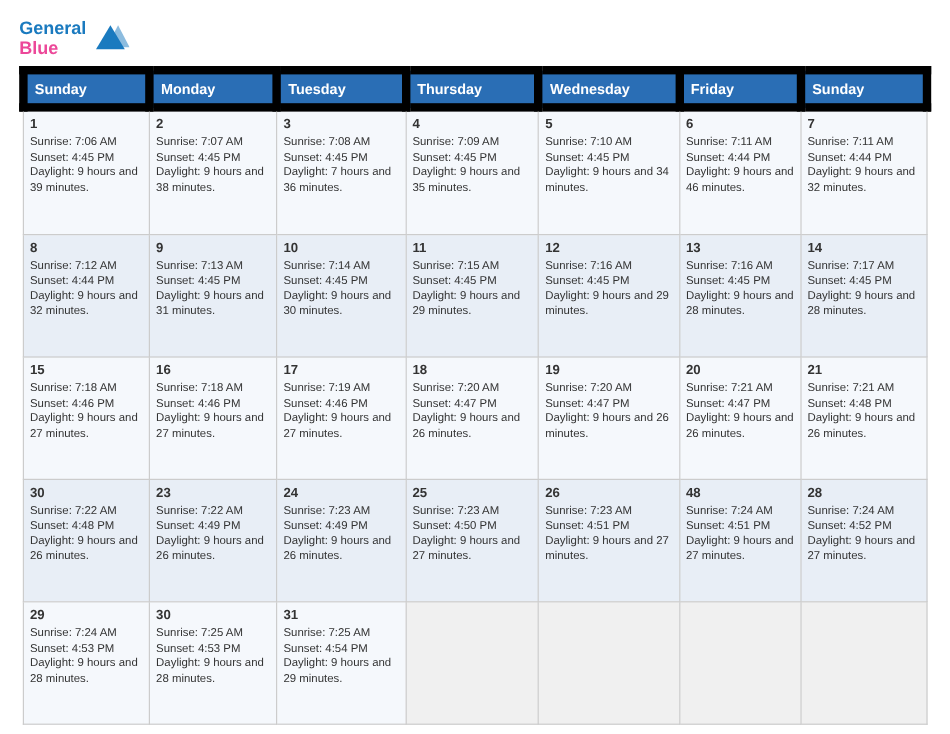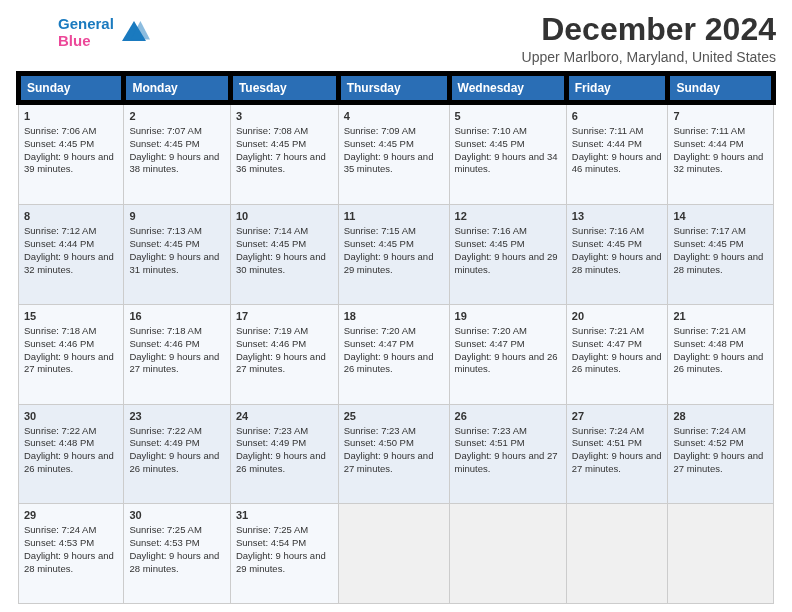--- a/index.html
+++ b/index.html
@@ -15,21 +15,20 @@
       height: 612px;
       padding: 12px 16px 8px 16px;
       display: flex;
       flex-direction: column;
     }
     .header-area {
       display: flex;
       justify-content: space-between;
       align-items: flex-start;
       margin-bottom: 6px;
-      margin-left: 42px;
     }
     .logo {
       display: flex;
       align-items: center;
       margin-top: 4px;
     }
     .logo-text {
       font-size: 15px;
       font-weight: bold;
       line-height: 1.1;
@@ -62,21 +61,21 @@
       border-collapse: collapse;
       flex: 1;
     }
     thead tr th {
       background: #2a6eb5;
       color: #fff;
       font-size: 12px;
       font-weight: bold;
       padding: 5px 6px;
       text-align: left;
-      border: 5px solid #000000;
+      border: 7px solid #000000;
     }
     tbody tr td {
       border: 1px solid #ccc;
       padding: 4px 5px;
       font-size: 9.5px;
       color: #333;
       vertical-align: top;
       line-height: 1.35;
     }
     tbody tr:nth-child(odd) td {
@@ -104,24 +103,20 @@
       <div>
         <div class="logo-text">
           <span>General</span>
         </div>
         <div class="logo-text" style="color:#ec4899;">Blue</div>
       </div>
       <svg class="logo-icon" viewBox="0 0 40 40">
         <polygon points="20,5 35,30 5,30" fill="#1a7abf"></polygon>
         <polygon points="28,5 40,28 16,28" fill="#1a7abf" opacity="0.5"></polygon>
       </svg>
-    </div>
-    <div class="title-area">
-      <div class="main-title">December 2024</div>
-      <div class="subtitle">Upper Marlboro, Maryland, United States</div>
     </div>
   </div>
   <table>
     <thead>
       <tr>
       <th>Sunday</th>
           <th>Monday</th>
           <th>Tuesday</th>
           <th>Thursday</th>
           <th>Wednesday</th>
@@ -156,21 +151,21 @@
           <td><span class="day-num">19</span><span>Sunrise: 7:20 AM</span><br><span>Sunset: 4:47 PM</span><br><span>Daylight: 9 hours and 26 minutes.</span></td>
           <td><span class="day-num">20</span><span>Sunrise: 7:21 AM</span><br><span>Sunset: 4:47 PM</span><br><span>Daylight: 9 hours and 26 minutes.</span></td>
           <td><span class="day-num">21</span><span>Sunrise: 7:21 AM</span><br><span>Sunset: 4:48 PM</span><br><span>Daylight: 9 hours and 26 minutes.</span></td>
         </tr>
         <tr>
           <td><span class="day-num">30</span><span>Sunrise: 7:22 AM</span><br><span>Sunset: 4:48 PM</span><br><span>Daylight: 9 hours and 26 minutes.</span></td>
           <td><span class="day-num">23</span><span>Sunrise: 7:22 AM</span><br><span>Sunset: 4:49 PM</span><br><span>Daylight: 9 hours and 26 minutes.</span></td>
           <td><span class="day-num">24</span><span>Sunrise: 7:23 AM</span><br><span>Sunset: 4:49 PM</span><br><span>Daylight: 9 hours and 26 minutes.</span></td>
           <td><span class="day-num">25</span><span>Sunrise: 7:23 AM</span><br><span>Sunset: 4:50 PM</span><br><span>Daylight: 9 hours and 27 minutes.</span></td>
           <td><span class="day-num">26</span><span>Sunrise: 7:23 AM</span><br><span>Sunset: 4:51 PM</span><br><span>Daylight: 9 hours and 27 minutes.</span></td>
-          <td><span class="day-num">27</span><span>Sunrise: 7:24 AM</span><br><span>Sunset: 4:51 PM</span><br><span>Daylight: 9 hours and 27 minutes.</span></td>
+          <td><span class="day-num">48</span><span>Sunrise: 7:24 AM</span><br><span>Sunset: 4:51 PM</span><br><span>Daylight: 9 hours and 27 minutes.</span></td>
           <td><span class="day-num">28</span><span>Sunrise: 7:24 AM</span><br><span>Sunset: 4:52 PM</span><br><span>Daylight: 9 hours and 27 minutes.</span></td>
         </tr>
         <tr>
           <td><span class="day-num">29</span><span>Sunrise: 7:24 AM</span><br><span>Sunset: 4:53 PM</span><br><span>Daylight: 9 hours and 28 minutes.</span></td>
           <td><span class="day-num">30</span><span>Sunrise: 7:25 AM</span><br><span>Sunset: 4:53 PM</span><br><span>Daylight: 9 hours and 28 minutes.</span></td>
           <td><span class="day-num">31</span><span>Sunrise: 7:25 AM</span><br><span>Sunset: 4:54 PM</span><br><span>Daylight: 9 hours and 29 minutes.</span></td>
           <td class="empty-cell"></td>
           <td class="empty-cell"></td>
           <td class="empty-cell"></td>
           <td class="empty-cell"></td>

